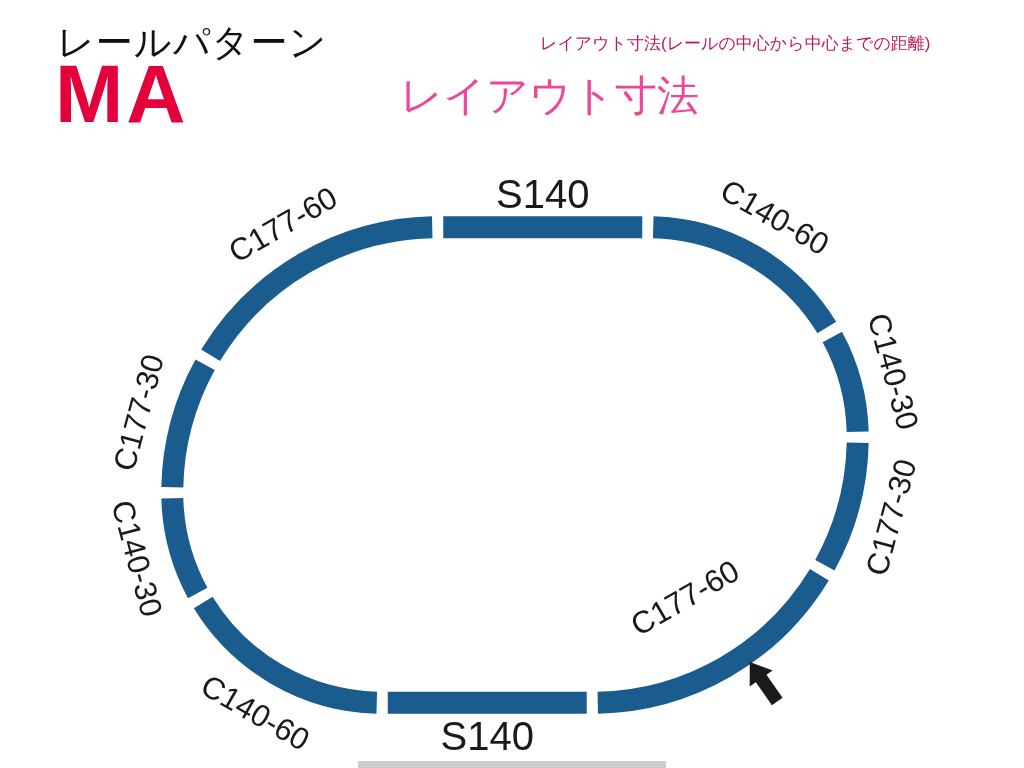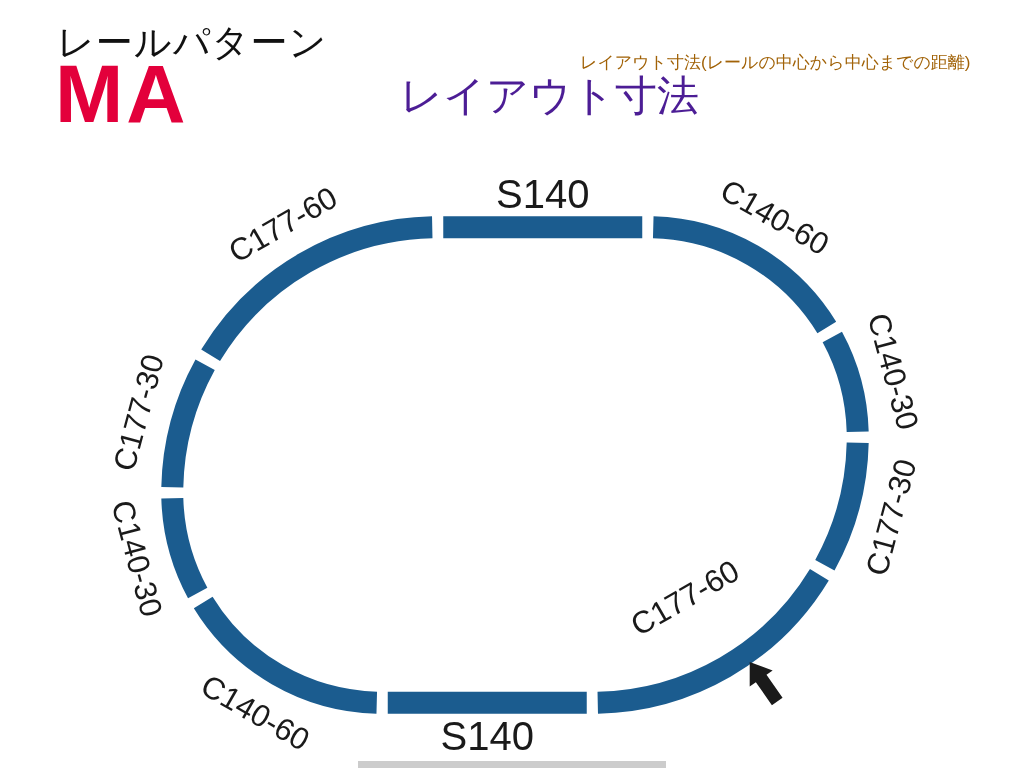--- a/index.html
+++ b/index.html
@@ -8,24 +8,24 @@
     font-family:"Liberation Sans",sans-serif;overflow:hidden;color:#1a1a1a;
   }
   .series-title{
     position:absolute;left:57px;top:18px;font-size:37px;letter-spacing:1px;color:#111;
   }
   .pattern-code{
     position:absolute;left:55px;top:53px;font-size:82px;font-weight:bold;
     letter-spacing:3px;line-height:1;
   }
   .dims-note{
-    position:absolute;left:580px;top:32px;font-size:17px;color:#a16207;white-space:nowrap;margin-top:19px;
+    position:absolute;left:540px;top:32px;font-size:17px;color:#be185d;white-space:nowrap;
   }
   .dims-line{
-    position:absolute;left:400px;top:68px;font-size:42px;color:#4c1d95;
+    position:absolute;left:400px;top:68px;font-size:42px;color:#ec4899;
     display:flex;gap:46px;white-space:nowrap;
   }
   svg.track{position:absolute;left:0;top:0;}
   svg.track text{
     font-family:"Liberation Sans",sans-serif;
   }
   .bottom-strip{
     position:absolute;left:50%;transform:translateX(-50%);bottom:0;
     width:308px;height:7px;background:#cccccc;
   }

